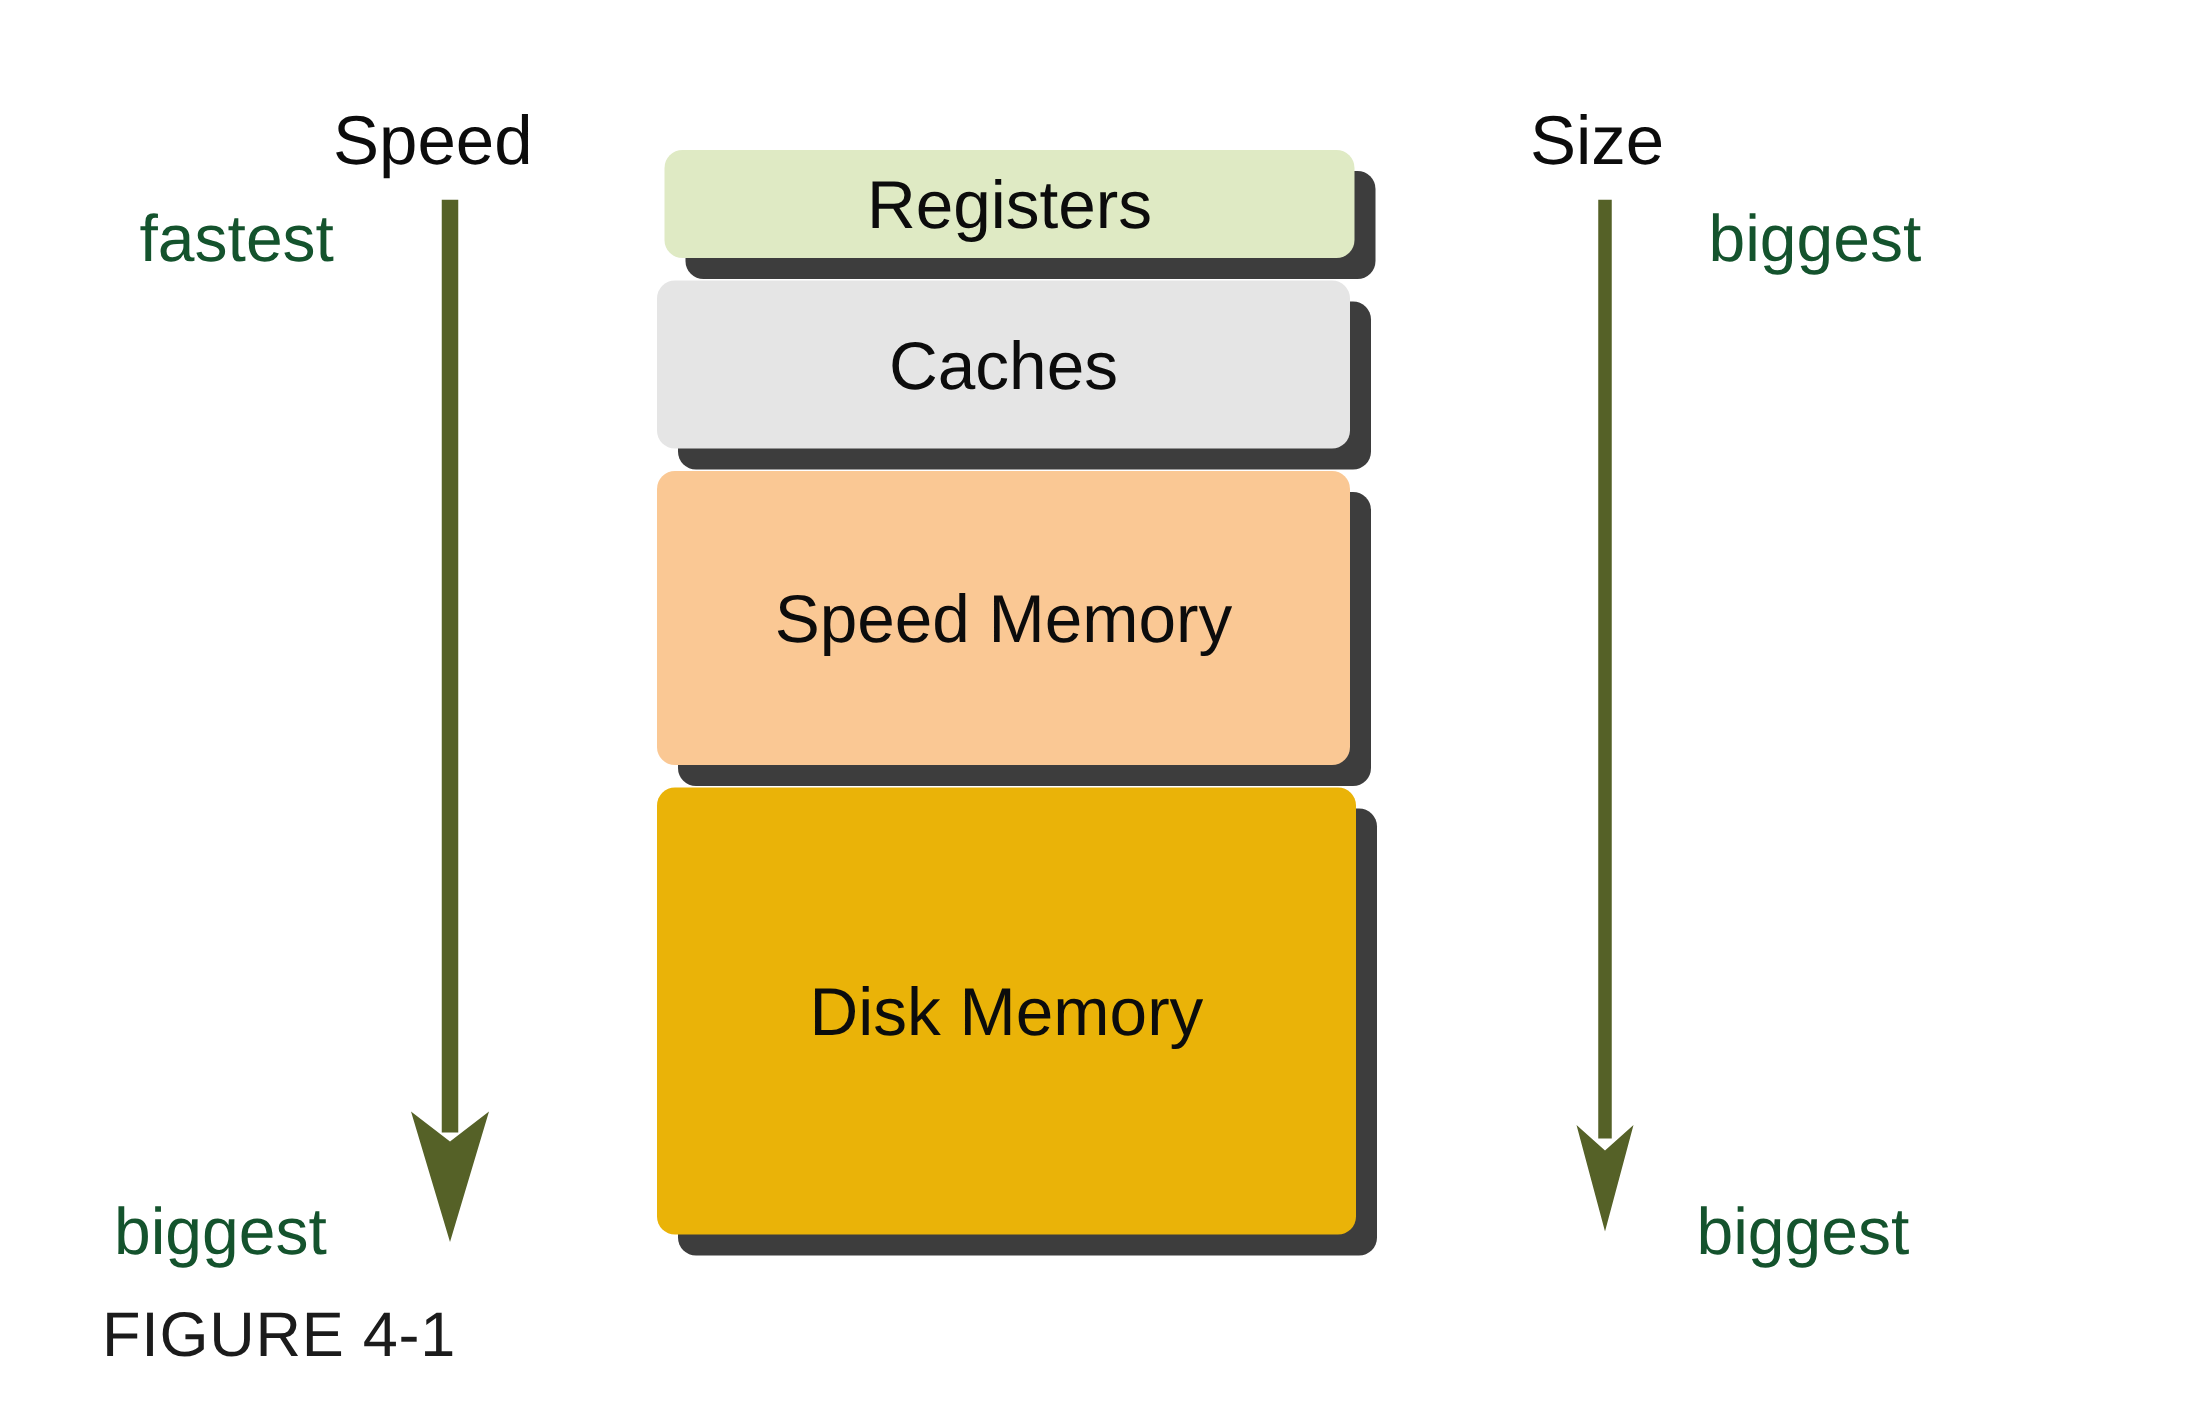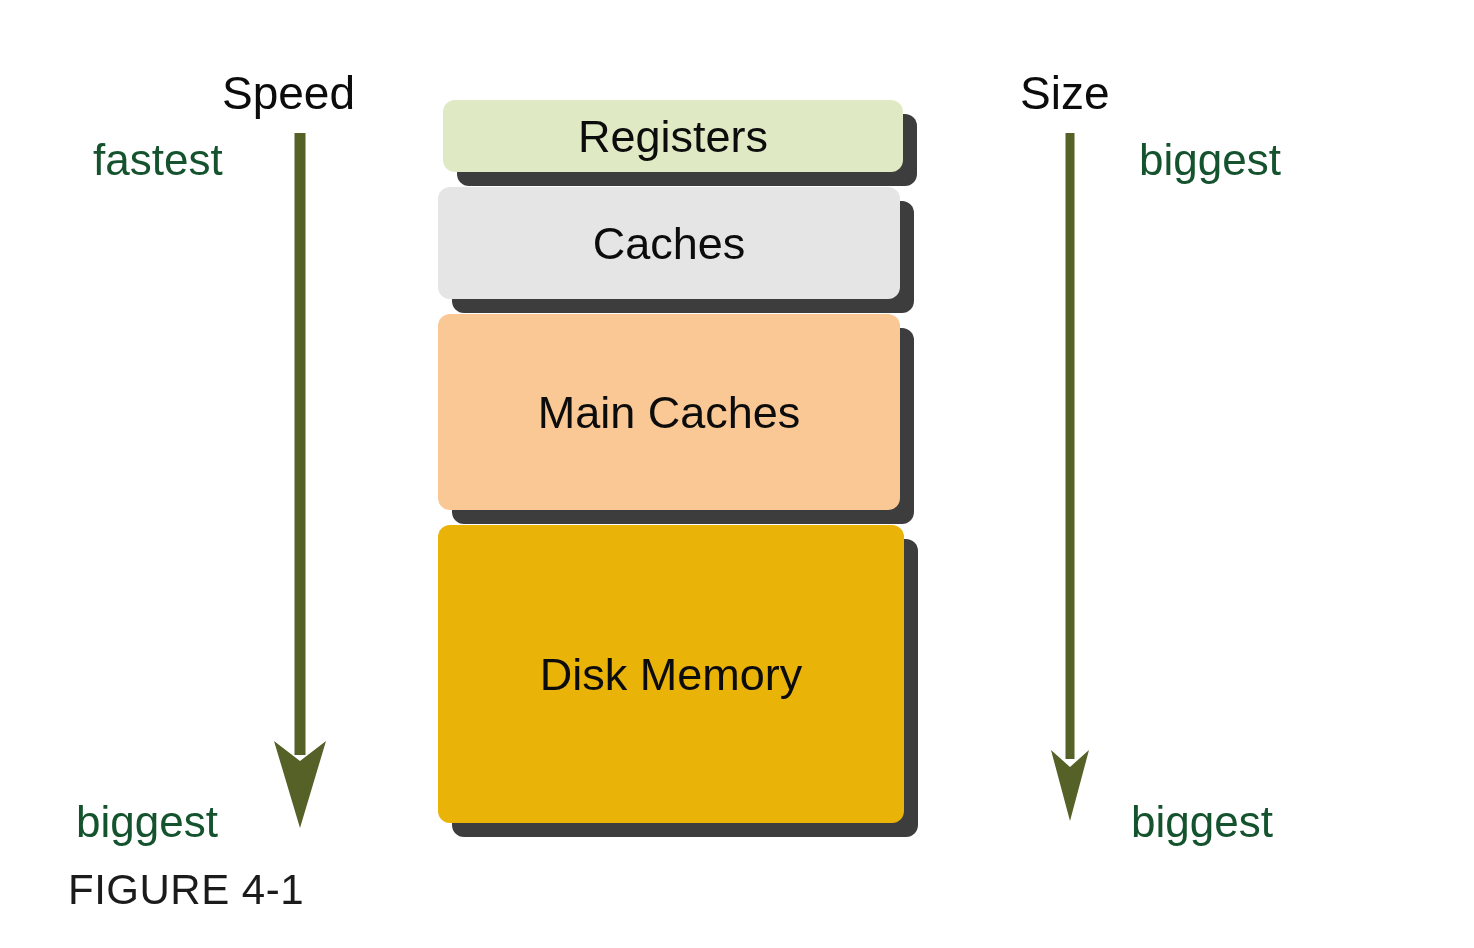--- a/index.html
+++ b/index.html
@@ -143,21 +143,21 @@
     <div id="tier-caches" class="memory-tier">
       <div class="tier-shadow"></div>
       <div class="tier-body" style="background:#e5e5e5;">
         <span class="tier-label">Caches</span>
       </div>
     </div>
 
     <div id="tier-main-memory" class="memory-tier">
       <div class="tier-shadow"></div>
       <div class="tier-body" style="background:#fac894;">
-        <span class="tier-label">Main Caches</span>
+        <span class="tier-label">Speed Memory</span>
       </div>
     </div>
 
     <div id="tier-disk-memory" class="memory-tier">
       <div class="tier-shadow"></div>
       <div class="tier-body" style="background:#eab308;">
         <span class="tier-label">Disk Memory</span>
       </div>
     </div>
   </div>

